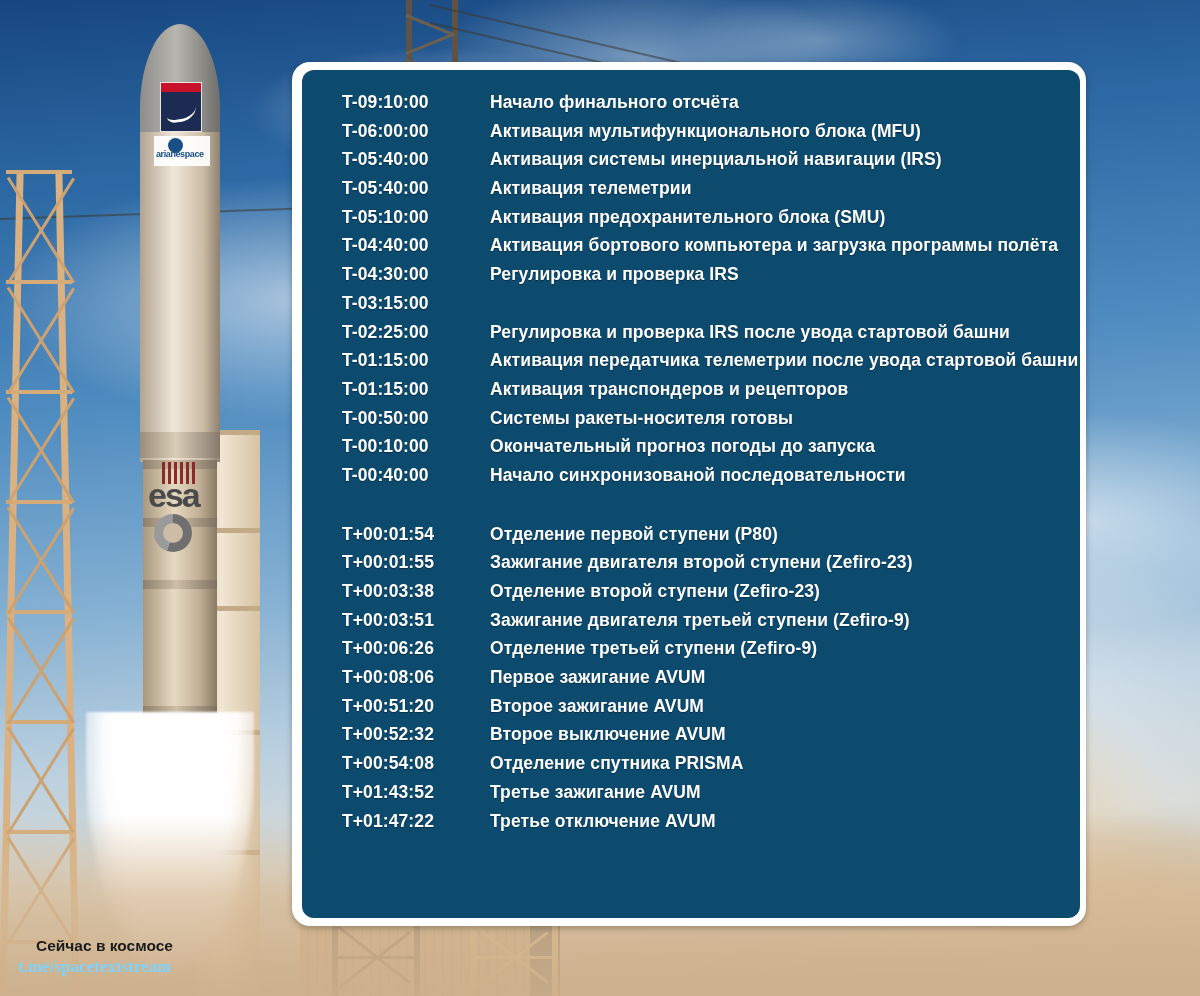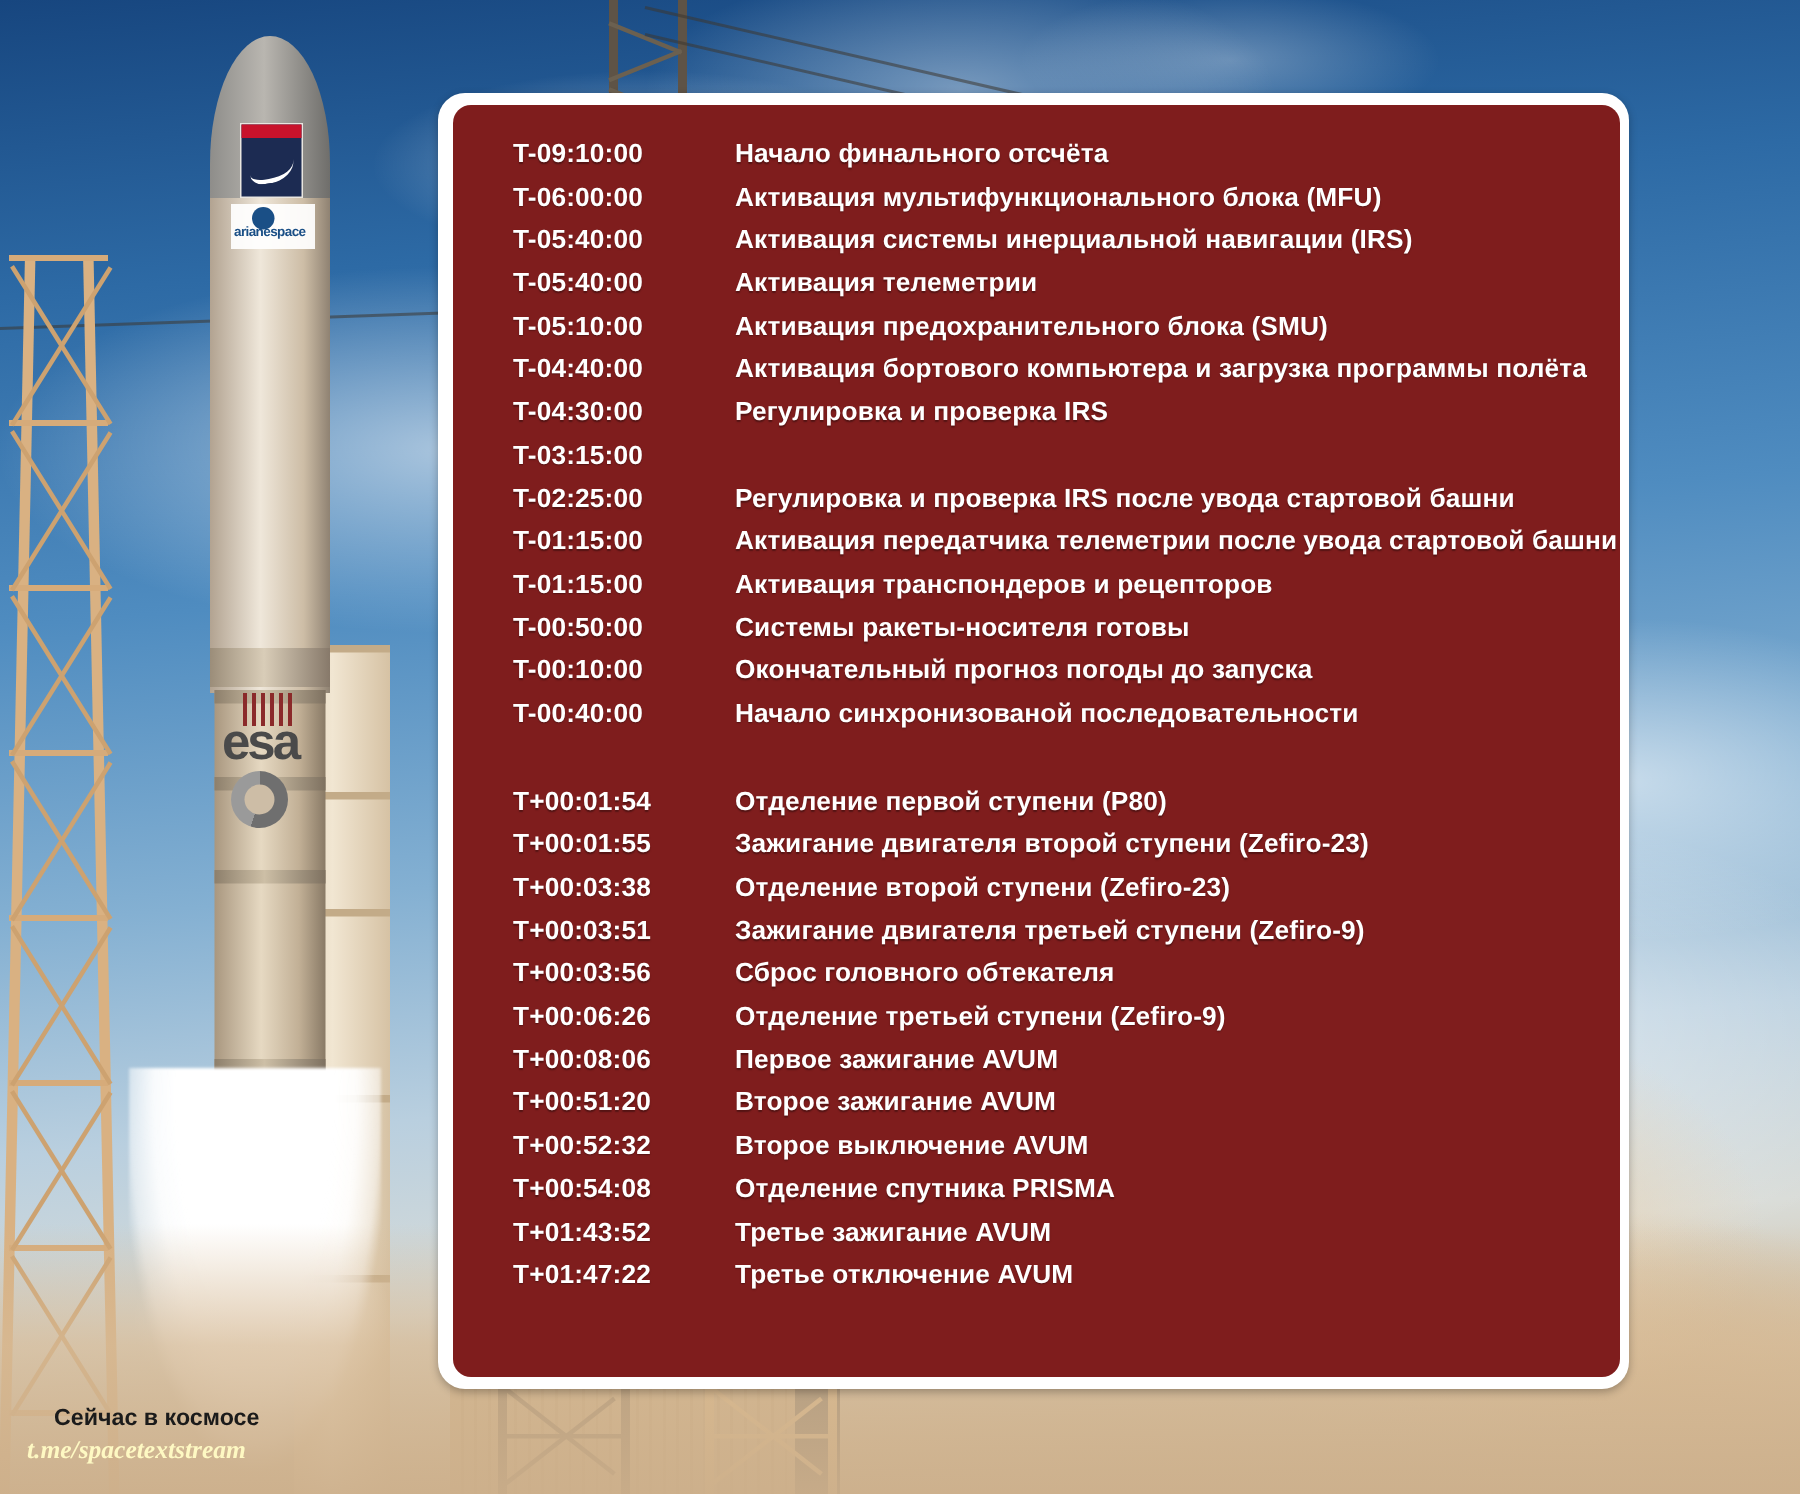--- a/index.html
+++ b/index.html
@@ -105,39 +105,39 @@
     background:radial-gradient(ellipse 120px 90px at 115px 40px,rgba(255,255,255,.95),rgba(255,255,255,0) 72%);}
 
   
   .panel-frame{
     position:absolute;left:292px;top:62px;width:794px;height:864px;
     background:#ffffff;border-radius:18px;
     box-shadow:0 2px 6px rgba(0,0,0,.28);
   }
   .panel{
     position:absolute;left:302px;top:70px;width:778px;height:848px;
-    background:#7f1d1d;border-radius:12px;
+    background:#0c4a6e;border-radius:12px;
     padding:14px;box-sizing:border-box;
   }
   .rows{position:absolute;left:40px;top:22px;right:14px;}
   .row{display:flex;align-items:baseline;height:28.7px;}
   .row.spacer{height:30px;}
   .t{
     width:148px;flex:0 0 148px;color:#ffffff;font-weight:700;font-size:17.5px;
     letter-spacing:.1px;text-shadow:0 1px 1px rgba(0,0,0,.35);
   }
   .d{
     color:#ffffff;font-weight:700;font-size:17.5px;letter-spacing:.1px;
     text-shadow:0 1px 1px rgba(0,0,0,.35);white-space:nowrap;
   }
 
   
   .wm{position:absolute;left:18px;bottom:18px;line-height:1.28;}
   .wm .l1{font-size:15.5px;font-weight:700;color:#1b1b1b;padding-left:18px;}
-  .wm .l2{font-size:17px;font-weight:700;color:#fef9c3;font-family:"Liberation Serif",serif;font-style:italic;}
+  .wm .l2{font-size:17px;font-weight:700;color:#7dd3fc;font-family:"Liberation Serif",serif;}
 </style>
 </head>
 <body>
 
 <div id="stage">
 
   <div class="bg">
     <div class="sky"></div>
     <div class="smoke-r"></div>
 
@@ -308,24 +308,20 @@
         </div>
         <div class="row">
           <div class="t">T+00:03:38</div>
           <div class="d">Отделение второй ступени (Zefiro-23)</div>
         </div>
         <div class="row">
           <div class="t">T+00:03:51</div>
           <div class="d">Зажигание двигателя третьей ступени (Zefiro-9)</div>
         </div>
         <div class="row">
-          <div class="t">T+00:03:56</div>
-          <div class="d">Сброс головного обтекателя</div>
-        </div>
-        <div class="row">
           <div class="t">T+00:06:26</div>
           <div class="d">Отделение третьей ступени (Zefiro-9)</div>
         </div>
         <div class="row">
           <div class="t">T+00:08:06</div>
           <div class="d">Первое зажигание AVUM</div>
         </div>
         <div class="row">
           <div class="t">T+00:51:20</div>
           <div class="d">Второе зажигание AVUM</div>

